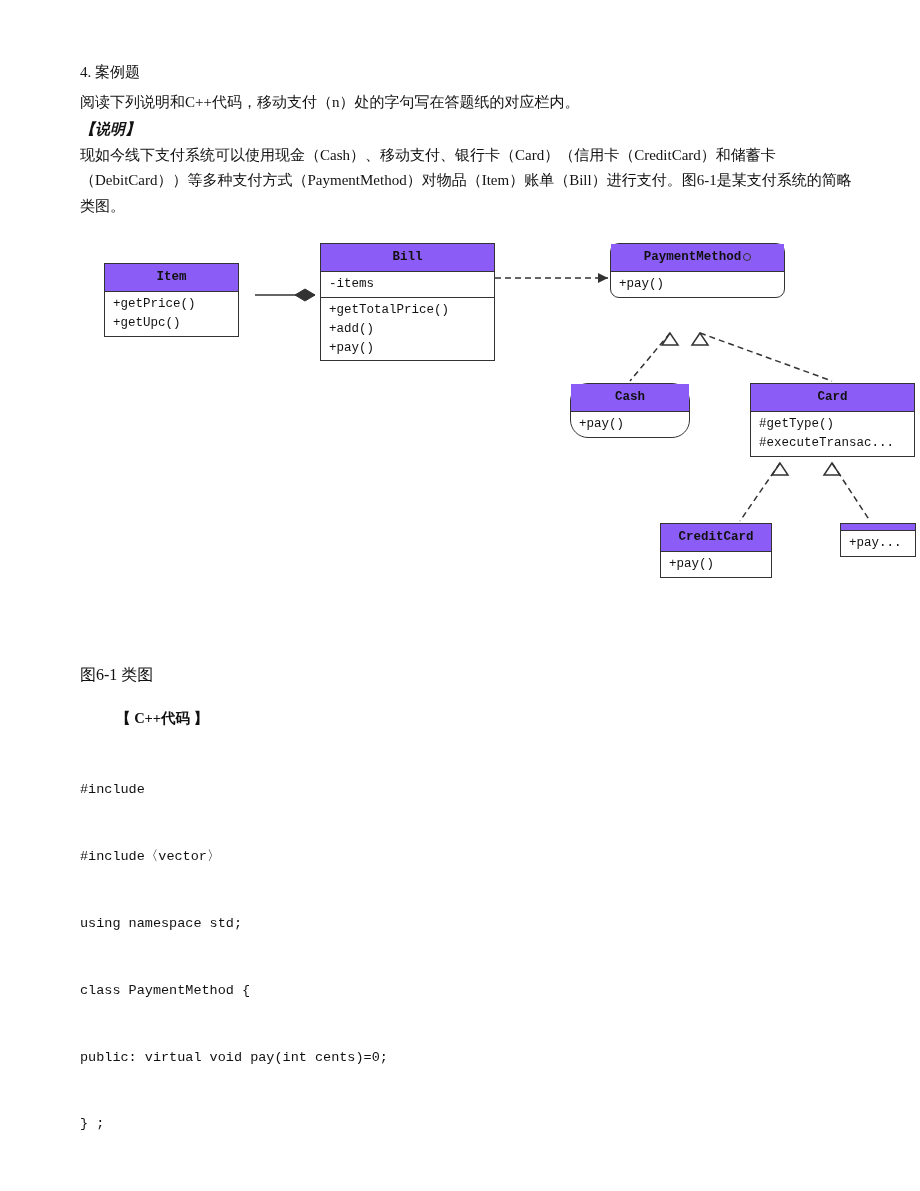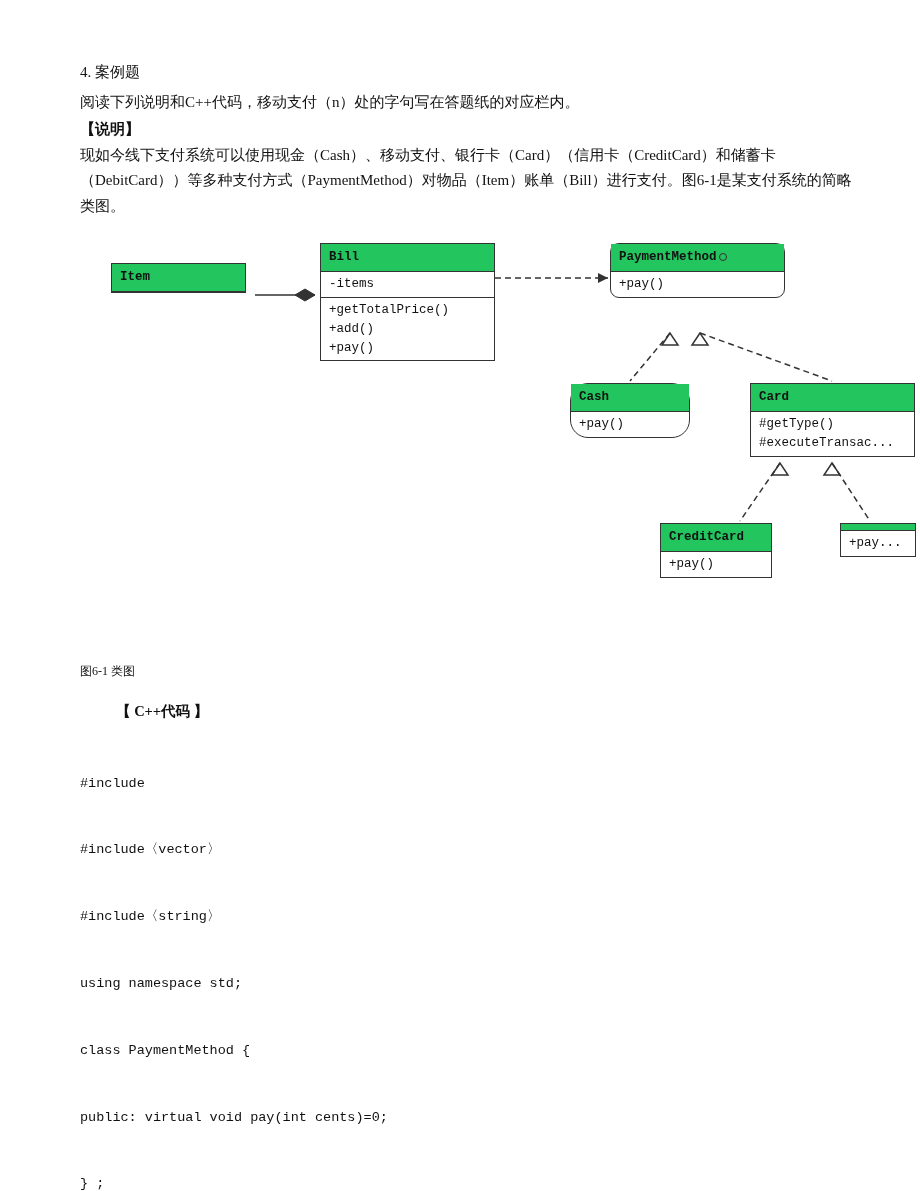--- a/index.html
+++ b/index.html
@@ -18,20 +18,21 @@
       font-size: 15px;
       margin-bottom: 4px;
     }
 
     .intro-text {
       margin-bottom: 2px;
     }
 
     .bold-bracket {
       font-weight: bold;
+      font-style: italic;
     }
 
     .description {
       margin-bottom: 14px;
     }
 
     
     .uml-container {
       position: relative;
       width: 820px;
@@ -42,38 +43,38 @@
 
     .uml-class {
       position: absolute;
       border: 1.5px solid #333;
       background: #fff;
       font-family: "Courier New", monospace;
       font-size: 12.5px;
     }
 
     .uml-class .class-header {
-      background: #22c55e;
+      background: #8b5cf6;
       border-bottom: 1.5px solid #333;
       padding: 3px 8px;
-      text-align: left;
+      text-align: center;
       font-weight: bold;
     }
 
     .uml-class .class-body {
       padding: 3px 8px;
     }
 
     .uml-class .class-body div {
       line-height: 1.5;
     }
 
     
     .cls-item {
-      left: 31px;
+      left: 24px;
       top: 30px;
       width: 135px;
     }
 
     
     .cls-bill {
       left: 240px;
       top: 10px;
       width: 175px;
     }
@@ -130,21 +131,21 @@
       display: inline-block;
       width: 8px;
       height: 8px;
       border-radius: 50%;
       border: 1.5px solid #333;
       vertical-align: middle;
       margin-left: 2px;
     }
 
     .figure-caption {
-      font-size: 12px;
+      font-size: 16px;
       margin-bottom: 18px;
       margin-top: 4px;
     }
 
     
     .code-section {
       font-size: 14.5px;
     }
 
     .code-label {
@@ -198,20 +199,24 @@
 
     <line x1="700" y1="230" x2="660" y2="288" stroke="#333" stroke-width="1.5" stroke-dasharray="6,4"></line>
     <polygon points="700,230 692,242 708,242" fill="none" stroke="#333" stroke-width="1.5"></polygon>
 
     <line x1="752" y1="230" x2="790" y2="288" stroke="#333" stroke-width="1.5" stroke-dasharray="6,4"></line>
     <polygon points="752,230 744,242 760,242" fill="none" stroke="#333" stroke-width="1.5"></polygon>
   </svg>
 
   <div class="uml-class cls-item">
     <div class="class-header">Item</div>
+    <div class="class-body">
+      <div>+getPrice()</div>
+      <div>+getUpc()</div>
+    </div>
   </div>
 
   <div class="uml-class cls-bill">
     <div class="class-header">Bill</div>
     <div class="class-body">
       <div>-items</div>
     </div>
     <div style="border-top:1.5px solid #333;" class="class-body">
       <div>+getTotalPrice()</div>
       <div>+add()</div>
@@ -259,21 +264,20 @@
 
 </div>
 
 <div class="figure-caption">图6-1  类图</div>
 
 <div class="code-section">
   <div class="code-label">【 C++代码 】</div>
   <div class="code-block">
     <span class="code-line">#include</span>
     <span class="code-line">#include〈vector〉</span>
-    <span class="code-line">#include〈string〉</span>
     <span class="code-line">using namespace std;</span>
     <span class="code-line">class PaymentMethod {</span>
     <span class="code-line">public: virtual void pay(int cents)=0;</span>
     <span class="code-line">} ;</span>
     
     
     
     
     
     

